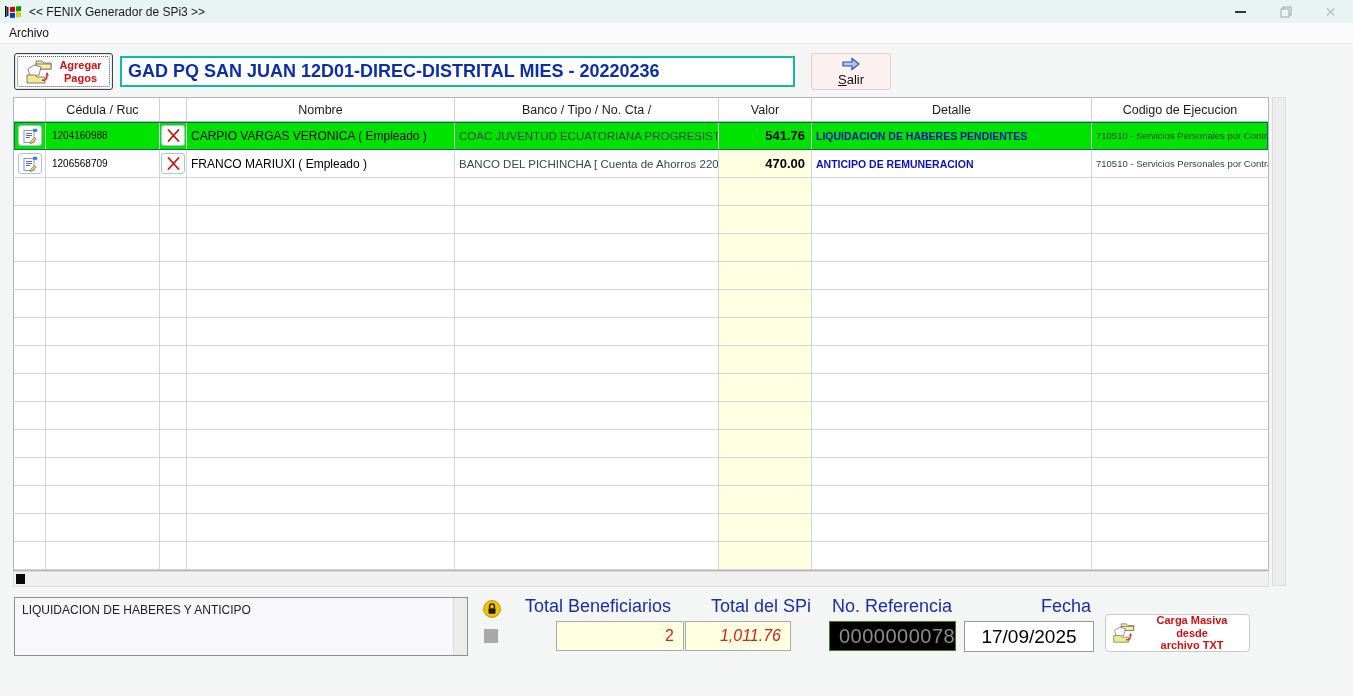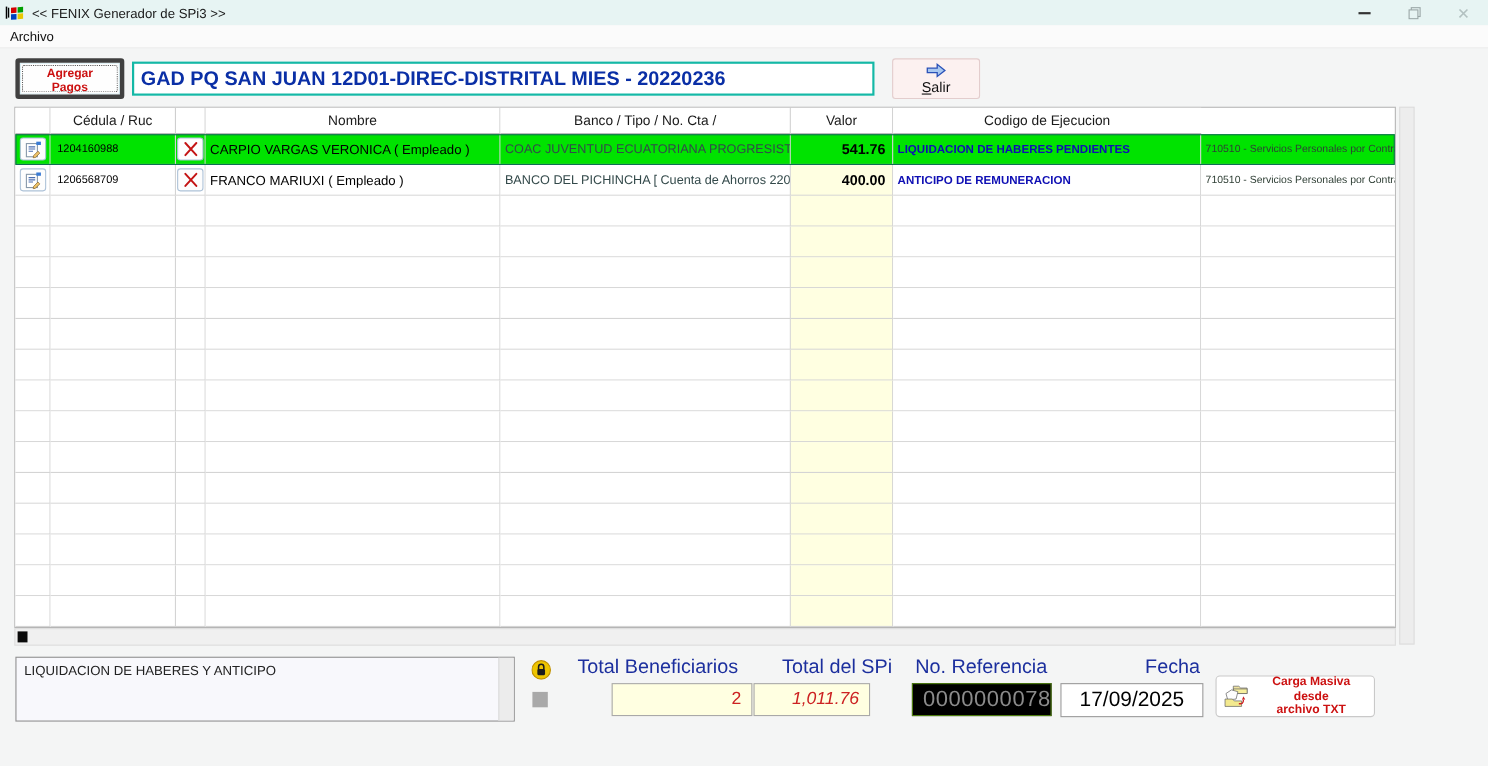--- a/index.html
+++ b/index.html
@@ -17,22 +17,22 @@
   .close-glyph{font-size:14px;color:#b3c1c1;line-height:1;}
 
   
   .menubar{position:absolute;left:0;top:23px;width:1353px;height:20px;background:#fbfbfb;
            border-bottom:1px solid #ebebeb;display:flex;align-items:center;}
   .menuitem{font-size:12px;color:#111;padding:0 9px;height:100%;display:flex;align-items:center;}
 
   
   .btn{box-sizing:border-box;background:#fefefe;border:1px solid #c9c9c9;border-radius:3px;
        display:flex;align-items:center;justify-content:center;cursor:default;}
-  .btn-agregar{position:absolute;left:14px;top:53px;width:99px;height:37px;border:4px solid #404040;
-               box-shadow:0 0 0 1px #d8eef4 inset;gap:4px;flex-direction:column;}
+  .btn-agregar{position:absolute;left:14px;top:53px;width:99px;height:37px;border:1px solid #404040;
+               box-shadow:0 0 0 1px #d8eef4 inset;gap:4px;}
   .btn-agregar .focusring{position:absolute;inset:2px;border:1px dotted #555;border-radius:2px;pointer-events:none;}
   .btn-label-red{color:#cc1111;font-weight:bold;font-size:11px;line-height:1.15;text-align:center;}
   .u-first::first-letter{text-decoration:underline;}
   .entity-input{position:absolute;left:120px;top:56px;width:675px;height:31px;box-sizing:border-box;
                 border:2px solid #14b8a6;background:#fff;color:#0a2fa6;font-weight:bold;font-size:18px;
                 padding:0 6px;font-family:"Liberation Sans",sans-serif;}
   .btn-salir{position:absolute;left:811px;top:53px;width:80px;height:37px;background:#fcf1f0;
              border:1px solid #e3cdcd;flex-direction:column;gap:1px;padding-top:2px;}
   .btn-salir .slabel{font-size:13px;color:#111;}
 
@@ -150,20 +150,21 @@
   </button>
 
   <div class="grid">
     <div class="thead">
       <div class="hcell"></div>
       <div class="hcell">Cédula / Ruc</div>
       <div class="hcell"></div>
       <div class="hcell">Nombre</div>
       <div class="hcell">Banco / Tipo / No. Cta /</div>
       <div class="hcell">Valor</div>
+      <div class="hcell">Detalle</div>
       <div class="hcell">Codigo de Ejecucion</div>
     </div>
     <div id="grid-body">
         <div class="trow sel">
           <div class="cell c0">
   <button class="cell-btn">
     <svg width="16" height="16" viewBox="0 0 16 16">
       <rect x="2" y="2.5" width="10" height="12" fill="#fff" stroke="#8899aa" stroke-width="1"></rect>
       <line x1="4" y1="5.5" x2="10" y2="5.5" stroke="#4a6db0" stroke-width="1"></line>
       <line x1="4" y1="7.5" x2="10" y2="7.5" stroke="#4a6db0" stroke-width="1"></line>
@@ -203,21 +204,21 @@
           <div class="cell c1">1206568709</div>
           <div class="cell c2">
   <button class="cell-btn">
     <svg width="15" height="15" viewBox="0 0 15 15">
       <path d="M2.5,2 L12.5,13 M12.5,2 L2.5,13" stroke="#c41414" stroke-width="1.8" fill="none" stroke-linecap="round"></path>
     </svg>
   </button>
 </div>
           <div class="cell c3">FRANCO MARIUXI   ( Empleado )</div>
           <div class="cell c4">BANCO DEL PICHINCHA [ Cuenta de Ahorros 2201054700 ]</div>
-          <div class="cell c5">400.00</div>
+          <div class="cell c5">470.00</div>
           <div class="cell c6">ANTICIPO DE REMUNERACION</div>
           <div class="cell c7">710510 - Servicios Personales por Contrato</div>
         </div>
         <div class="trow">
           <div class="cell c0"></div>
           <div class="cell c1"></div>
           <div class="cell c2"></div>
           <div class="cell c3"></div>
           <div class="cell c4"></div>
           <div class="cell c5"></div>

